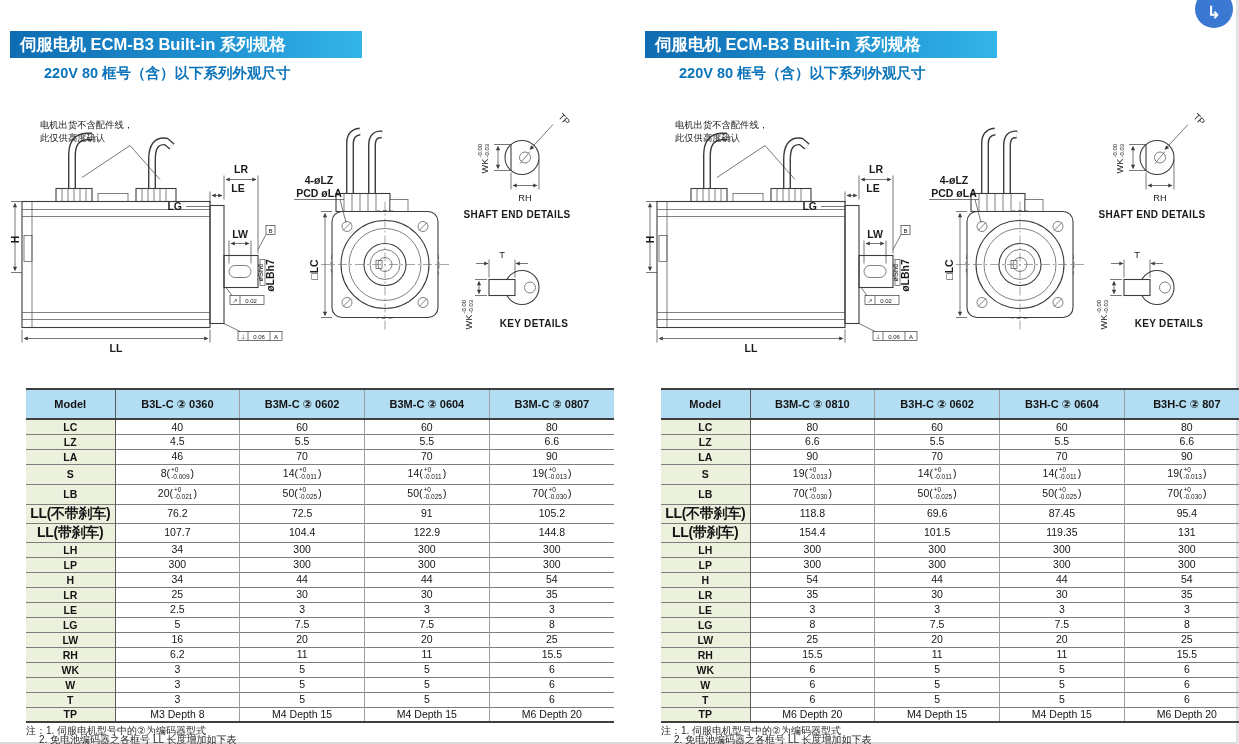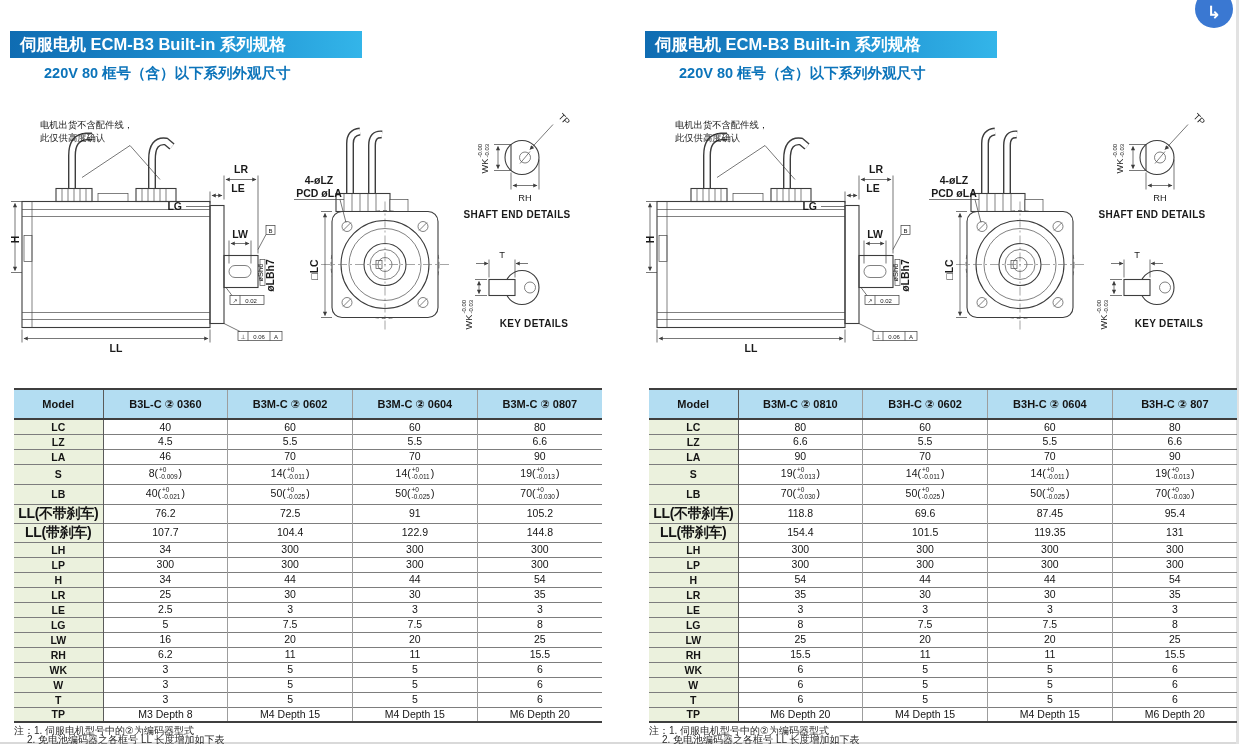--- a/index.html
+++ b/index.html
@@ -13,21 +13,21 @@
 
   .banner { position:absolute; top:31px; left:0; width:352px; height:27px;
     background:linear-gradient(90deg,#0f6cb2 0%,#1e8fd0 55%,#33b5e9 100%);
     color:#fff; font-weight:bold; font-size:16.5px; line-height:27px; padding-left:10px;
     white-space:nowrap; }
   .subtitle { position:absolute; top:64px; left:2px; color:#0c74ba; font-weight:bold;
     font-size:14.5px; white-space:nowrap;margin-left:32px; }
 
   .diagram { position:absolute; top:108px; left:0; width:600px; height:258px; }
 
-  .tablewrap { position:absolute; top:388px; left:4px; width:588px; }
+  .tablewrap { position:absolute; top:388px; left:16px; width:588px; }
   table { border-collapse:collapse; table-layout:fixed; width:588px;
     border-top:2px solid #3f3f3f; border-bottom:2px solid #3f3f3f; color:#141414; }
   col.c0 { width:89px; }
   thead th { height:30px; background:#b3ddf2; font-weight:bold; font-size:11px;
     border-bottom:2px solid #3f3f3f; }
   tbody tr { border-top:1px solid #7d7d7d; }
   tbody th { background:#ebf1dd; font-weight:bold; font-size:10.5px; white-space:nowrap; }
   tbody th.long { font-size:14px; letter-spacing:-0.3px; }
   td { font-size:10.5px; text-align:center; height:15px; line-height:1; }
   th { text-align:center; }
@@ -303,21 +303,21 @@
                 <span>+0</span>
                 <span>-0.011</span>
               </span><span>)</span></td>
             <td><span>19(</span><span class="tolstack">
                 <span>+0</span>
                 <span>-0.013</span>
               </span><span>)</span></td>
           </tr>
           <tr class="tol-row">
             <th>LB</th>
-            <td><span>40(</span><span class="tolstack">
+            <td><span>20(</span><span class="tolstack">
                 <span>+0</span>
                 <span>-0.021</span>
               </span><span>)</span></td>
             <td><span>50(</span><span class="tolstack">
                 <span>+0</span>
                 <span>-0.025</span>
               </span><span>)</span></td>
             <td><span>50(</span><span class="tolstack">
                 <span>+0</span>
                 <span>-0.025</span>

